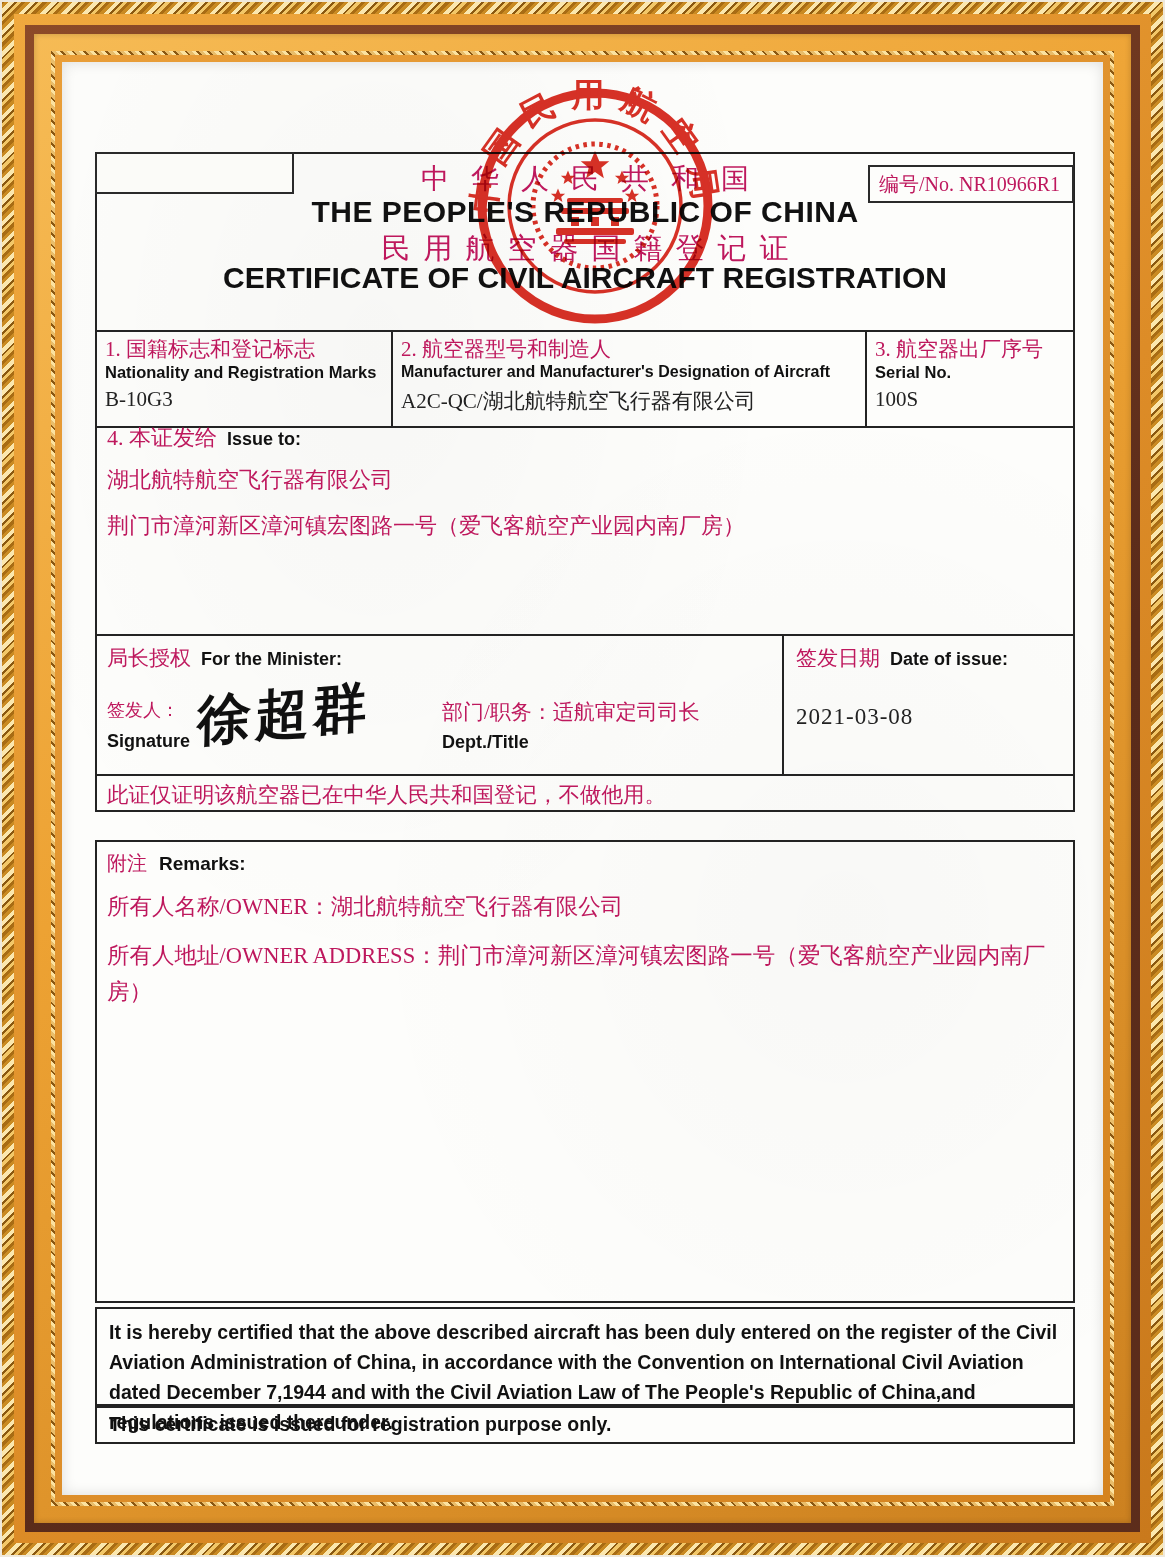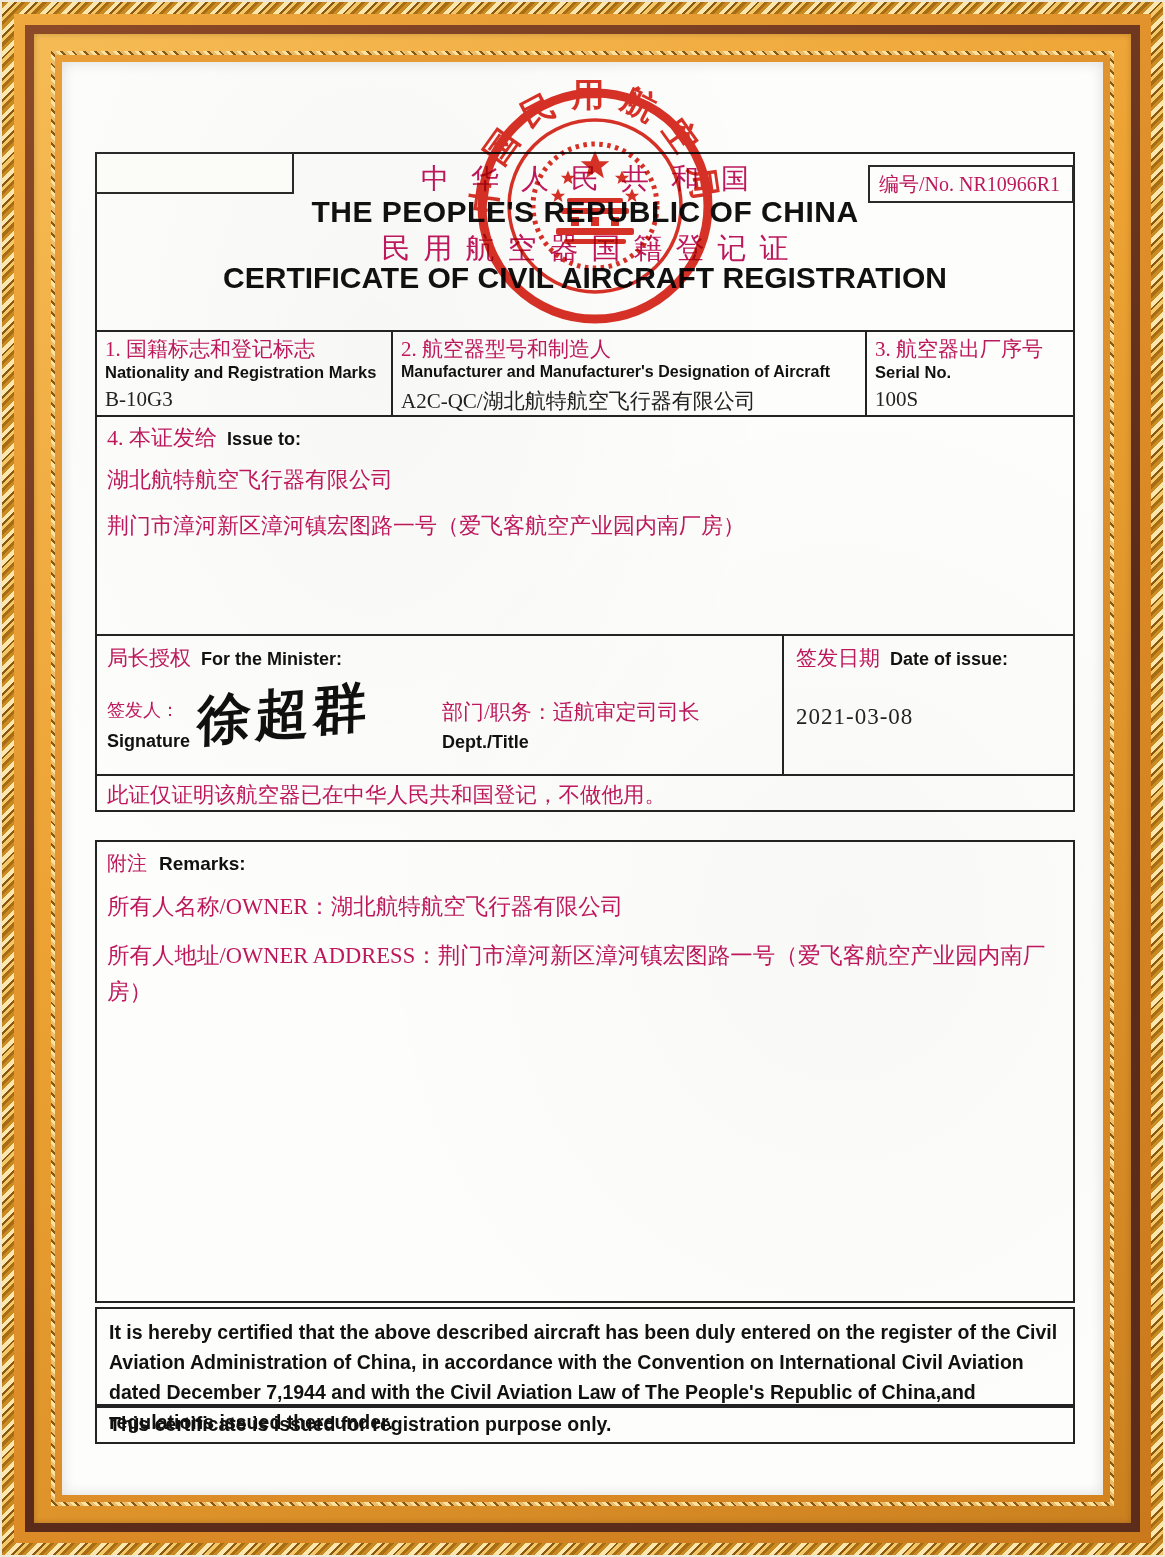--- a/index.html
+++ b/index.html
@@ -31,21 +31,21 @@
     border:2px solid #2a2a2a; background:#fbfbf8; }
   .box-number { position:absolute; left:771px; top:11px; width:206px; height:38px;
     border:2px solid #2a2a2a; display:flex; align-items:center; padding-left:9px;
     font-size:20px; }
   .title-line { position:absolute; left:0; width:100%; text-align:center; white-space:nowrap; }
   .t-cn1 { top:6px;  font-size:28px; letter-spacing:22px; text-indent:22px; }
   .t-en1 { top:41px; font-size:30px; letter-spacing:.5px; }
   .t-cn2 { top:75px; font-size:29px; letter-spacing:13px; text-indent:13px; }
   .t-en2 { top:107px; font-size:30px; }
 
-  .row1 { position:absolute; left:0; top:176px; width:976px; height:87px;
+  .row1 { position:absolute; left:0; top:176px; width:976px; height:98px;
     border-top:2px solid #232323; border-bottom:2px solid #232323; display:flex; }
   .cell { height:100%; padding:4px 8px; }
   .cell + .cell { border-left:2px solid #232323; }
   .c1 { width:294px; } .c2 { width:474px; } .c3 { width:208px; }
   .lab-cn { font-size:21px; line-height:26px; }
   .lab-en { font-size:16.5px; line-height:20px; }
   .cell .value { font-size:21px; margin-top:5px; }
 
   .row4 { position:absolute; left:0; top:263px; width:976px; height:131px; padding:6px 10px; }
   .row4 .hdr { display:flex; align-items:baseline; gap:10px; }

